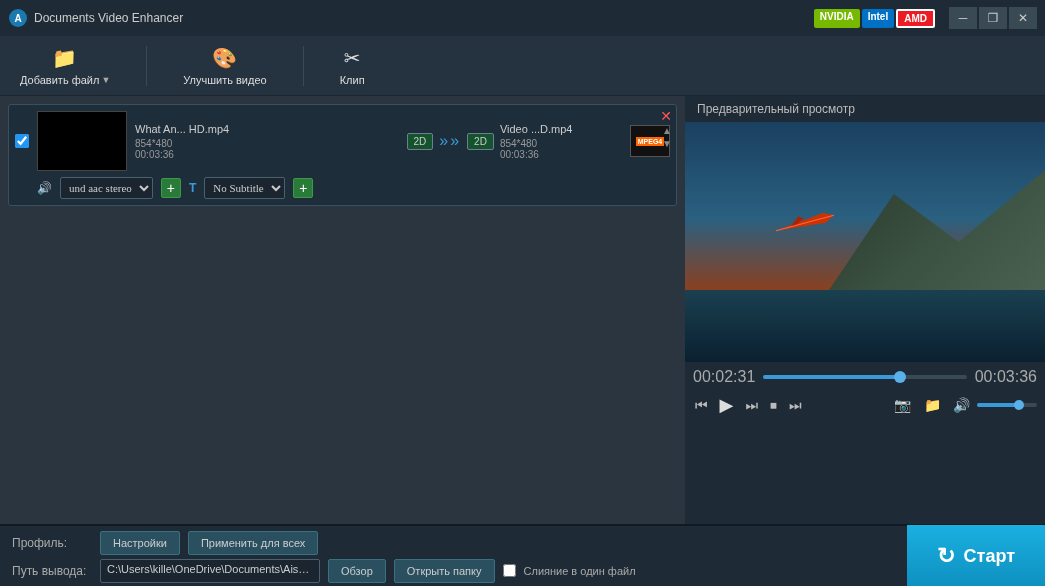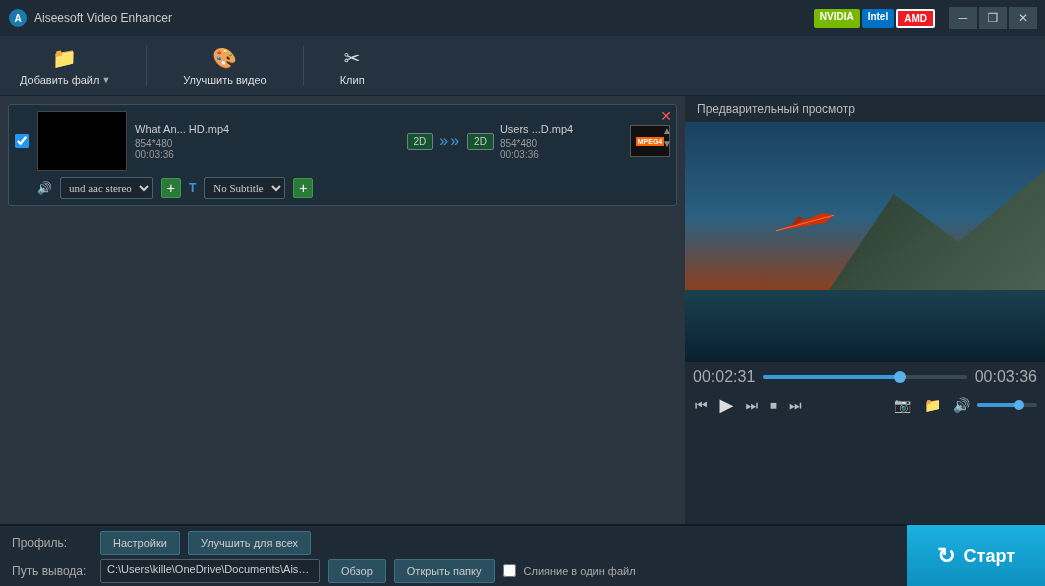--- a/index.html
+++ b/index.html
@@ -499,21 +499,21 @@
     }
   </style>
 </head>
 <body>
 
 <div class="titlebar">
   <svg class="titlebar-logo" viewBox="0 0 20 20">
     <circle cx="10" cy="10" r="9" fill="#1a7ab0"></circle>
     <text x="10" y="14" text-anchor="middle" font-size="10" fill="#fff" font-weight="bold">A</text>
   </svg>
-  <span class="titlebar-title">Aiseesoft Video Enhancer</span>
+  <span class="titlebar-title">Documents Video Enhancer</span>
   <div class="gpu-badges">
     <span class="gpu-badge gpu-nvidia">NVIDIA</span>
     <span class="gpu-badge gpu-intel">Intel</span>
     <span class="gpu-badge gpu-amd">AMD</span>
   </div>
   <div class="titlebar-controls">
     <button class="titlebar-btn">─</button>
     <button class="titlebar-btn">❐</button>
     <button class="titlebar-btn close">✕</button>
   </div>
@@ -555,21 +555,21 @@
         <div class="file-info">
           <div class="file-name">What An... HD.mp4</div>
           <div class="file-meta">854*480</div>
           <div class="file-meta">00:03:36</div>
         </div>
         <div class="file-convert-area">
           <span class="badge-2d">2D</span>
           <span class="convert-arrows">»»</span>
           <span class="badge-2d">2D</span>
           <div class="output-info">
-            <div class="file-name">Users ...D.mp4</div>
+            <div class="file-name">Video ...D.mp4</div>
             <div class="file-meta">854*480</div>
             <div class="file-meta">00:03:36</div>
           </div>
           <div class="mpeg-thumb">
             <span class="mpeg-label">MPEG4</span>
           </div>
         </div>
       </div>
       <div class="file-item-bottom">
         <span>🔊</span>
@@ -633,21 +633,21 @@
       </div>
     </div>
   </div>
 </div>
 
 <div style="display:flex;align-items:stretch;background:#1e2a35;border-top:1px solid #0f1a22;height:62px;">
   <div class="bottom-bar" style="flex:1;margin:0;">
     <div class="bottom-row">
       <span class="bottom-label">Профиль:</span>
       <button class="bottom-btn">Настройки</button>
-      <button class="bottom-btn">Улучшить для всех</button>
+      <button class="bottom-btn">Применить для всех</button>
     </div>
     <div class="bottom-row">
       <span class="bottom-label">Путь вывода:</span>
       <div class="output-path">C:\Users\kille\OneDrive\Documents\Aiseesoft Studio\</div>
       <button class="bottom-btn">Обзор</button>
       <button class="bottom-btn">Открыть папку</button>
       <input type="checkbox" class="merge-checkbox" style="">
       <span class="merge-label">Слияние в один файл</span>
     </div>
   </div>

